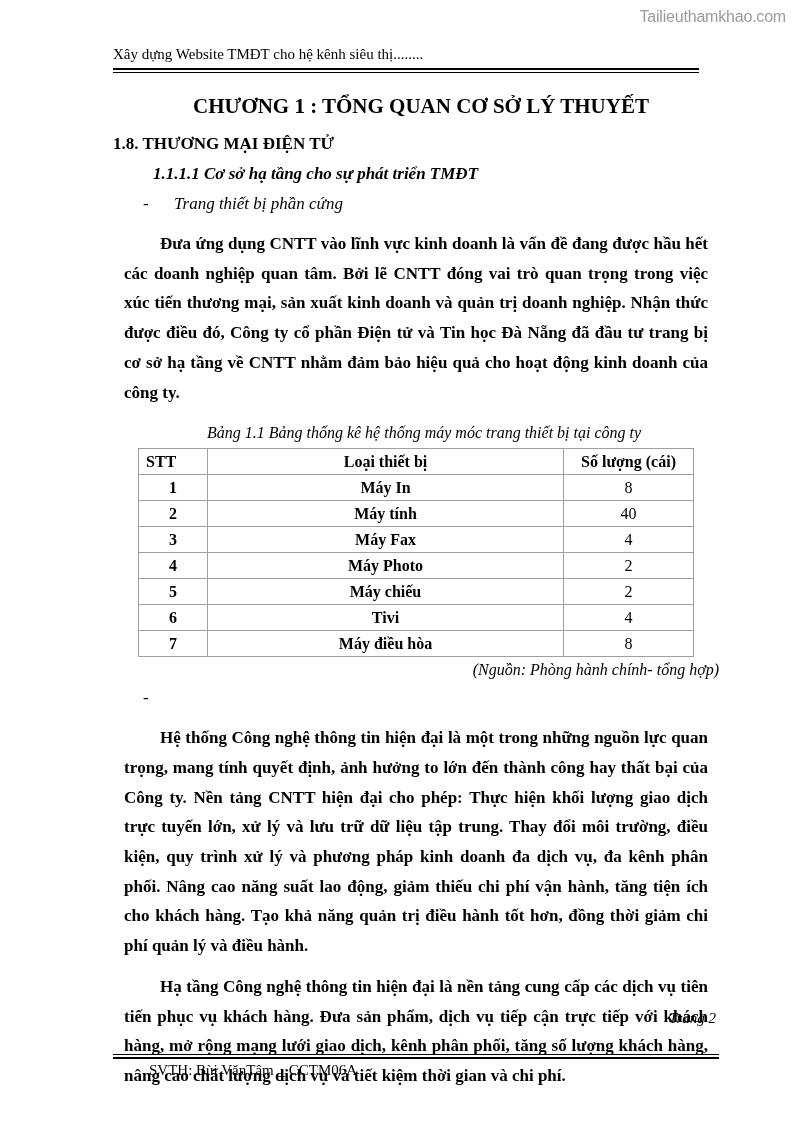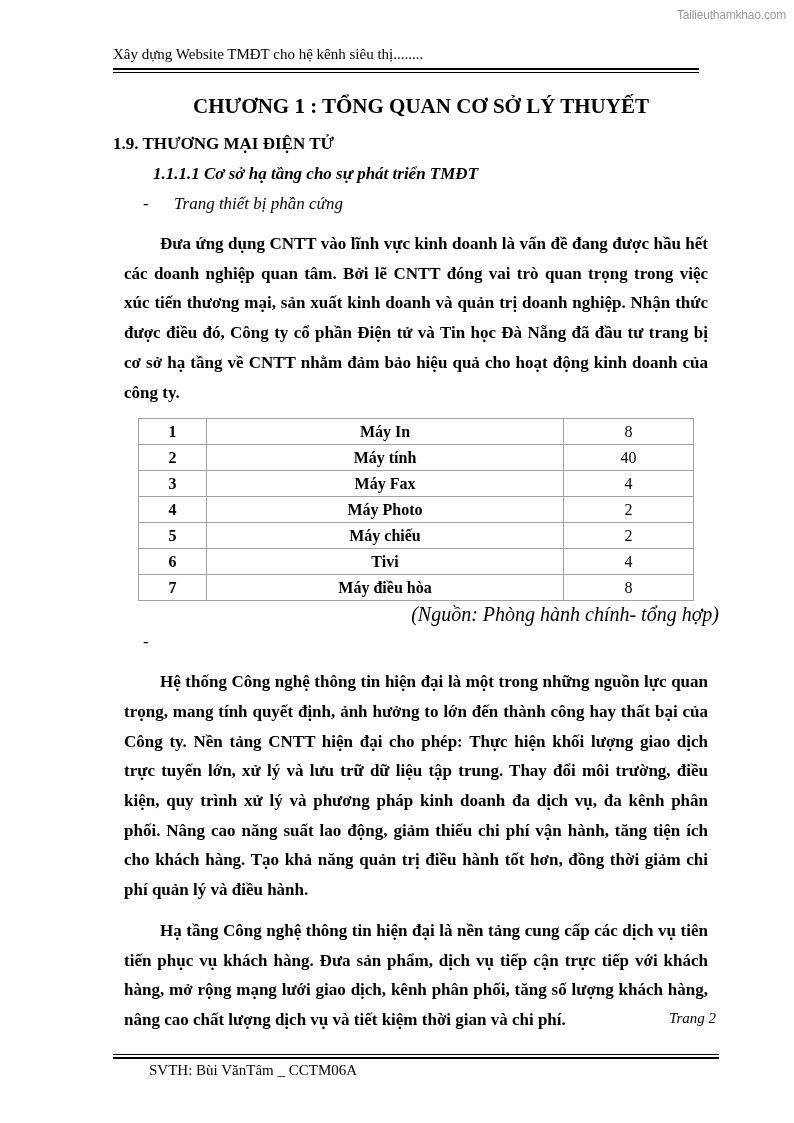--- a/index.html
+++ b/index.html
@@ -3,21 +3,21 @@
   <meta charset="utf-8">
   <style>
     html, body { margin: 0; padding: 0; background: #ffffff; }
     body {
       width: 794px; height: 1123px; position: relative; overflow: hidden;
       font-family: "Liberation Serif", "DejaVu Serif", serif; color: #000;
     }
     .watermark {
       position: absolute; top: 8px; right: 8px;
       font-family: "Liberation Sans", "DejaVu Sans", sans-serif;
-      font-size: 12px; color: #9a9a9a; letter-spacing: -0.2px;
+      font-size: 16px; color: #9a9a9a; letter-spacing: -0.2px;
     }
     .header {
       position: absolute; left: 113px; top: 44px; width: 585px;
       font-size: 15px; line-height: 20px;
     }
     .header-rule {
       position: absolute; left: 113px; top: 68px; width: 586px; height: 5px;
       border-top: 2px solid #000; border-bottom: 1px solid #000; box-sizing: border-box;
     }
     .content {
@@ -49,21 +49,21 @@
     table.equip td {
       border: 1px solid #a0a0a0; height: 25px; padding: 0 6px; line-height: 25px;
     }
     table.equip tr.sep-strong td { border-top: 1px solid #6a6a6a; }
     table.equip td.stt { width: 55px; text-align: center; font-weight: bold; }
     table.equip td.stt.head { text-align: left; padding-left: 7px; }
     table.equip td.name { text-align: center; font-weight: bold; }
     table.equip td.qty { width: 117px; text-align: center; }
     table.equip tr.head td { font-weight: bold; }
     .source {
-      text-align: right; font-style: italic; font-size: 20px;
+      text-align: right; font-style: italic; font-size: 16px;
       height: 26px; line-height: 26px;
     }
     .bullet-item { height: 30px; line-height: 30px; padding-left: 41px; }
     .bullet-item .glyph { display: inline-block; width: 20px; font-size: 13px; }
     .footer-rule {
       position: absolute; left: 113px; top: 1054px; width: 606px; height: 5px;
       border-top: 1px solid #000; border-bottom: 2px solid #000; box-sizing: border-box;
     }
     .footer-left {
       position: absolute; left: 113px; top: 1060px; font-size: 15px; line-height: 20px; margin-left: 36px;
@@ -75,31 +75,37 @@
 </head>
 <body>
 
 <div class="watermark">Tailieuthamkhao.com</div>
 
 <div class="header">Xây dựng Website TMĐT cho hệ kênh siêu thị........</div>
 <div class="header-rule"></div>
 
 <div class="content">
   <h1 class="chapter">CHƯƠNG 1 : TỔNG QUAN CƠ SỞ LÝ THUYẾT</h1>
-  <div class="h2">1.9. THƯƠNG MẠI ĐIỆN TỬ</div>
+  <div class="h2">1.8. THƯƠNG MẠI ĐIỆN TỬ</div>
   <div class="h4">1.1.1.1  Cơ sở hạ tầng cho sự phát triển TMĐT</div>
 
   <div class="dash-item">
     <span class="dash">-</span>
     <span class="txt">Trang  thiết bị phần cứng</span>
   </div>
   <p class="para">Đưa ứng dụng CNTT vào lĩnh vực kinh doanh là vấn đề đang được hầu hết các doanh nghiệp quan tâm. Bởi lẽ CNTT đóng vai trò quan trọng trong việc xúc tiến thương mại, sản xuất kinh doanh và quản trị doanh nghiệp. Nhận thức được điều đó, Công ty cổ phần Điện tử và Tin học Đà Nẵng đã đầu tư trang bị cơ sở hạ tầng về CNTT nhằm đảm bảo hiệu quả cho hoạt động kinh doanh của công ty.</p>
 
+  <div class="caption">Bảng 1.1 Bảng thống kê hệ thống máy móc trang thiết bị tại công ty</div>
   <table class="equip">
     <tbody>
+        <tr class="head">
+      <td class="stt head">STT</td>
+      <td class="name">Loại thiết bị</td>
+      <td class="qty">Số lượng (cái)</td>
+    </tr>
     <tr>
       <td class="stt">1</td>
       <td class="name">Máy In</td>
       <td class="qty">8</td>
     </tr>
     <tr class="sep-strong">
       <td class="stt">2</td>
       <td class="name">Máy tính</td>
       <td class="qty">40</td>
     </tr>

